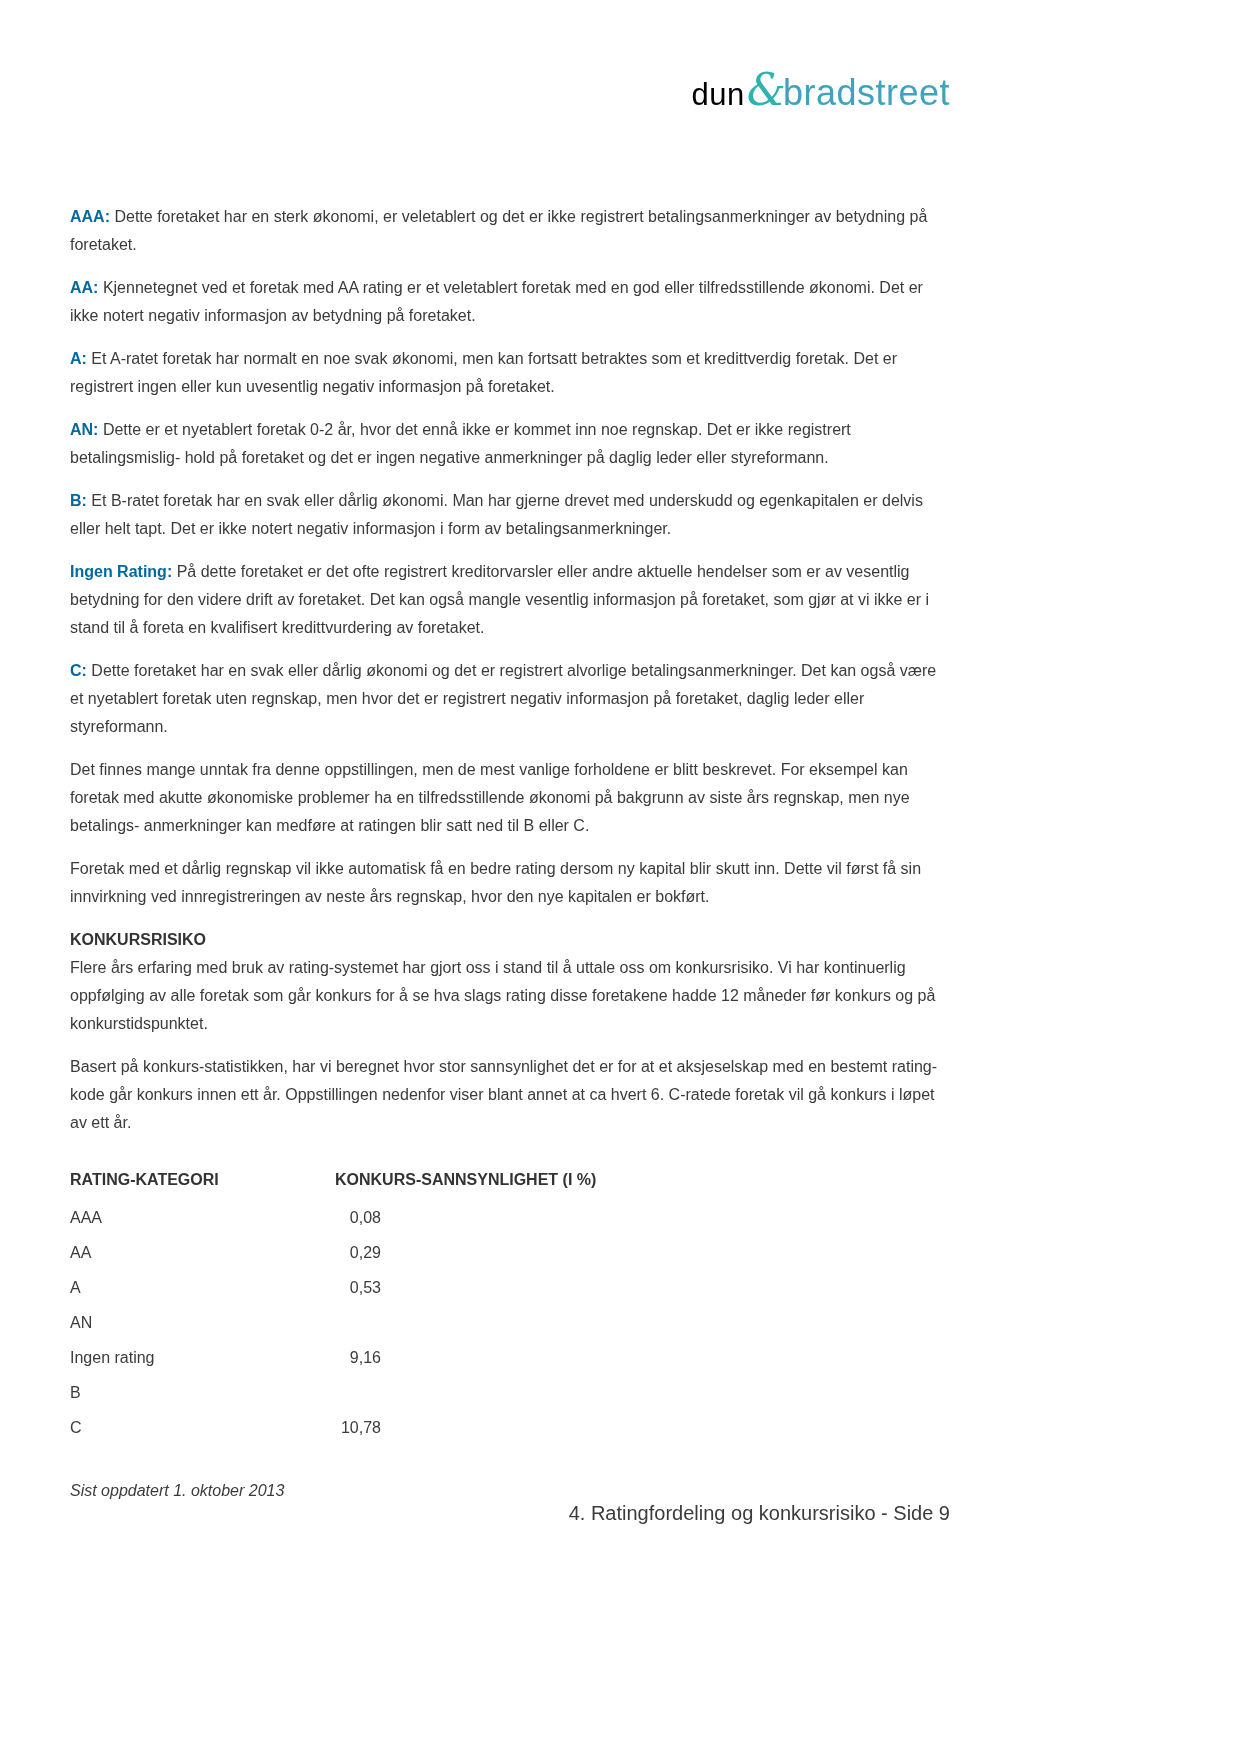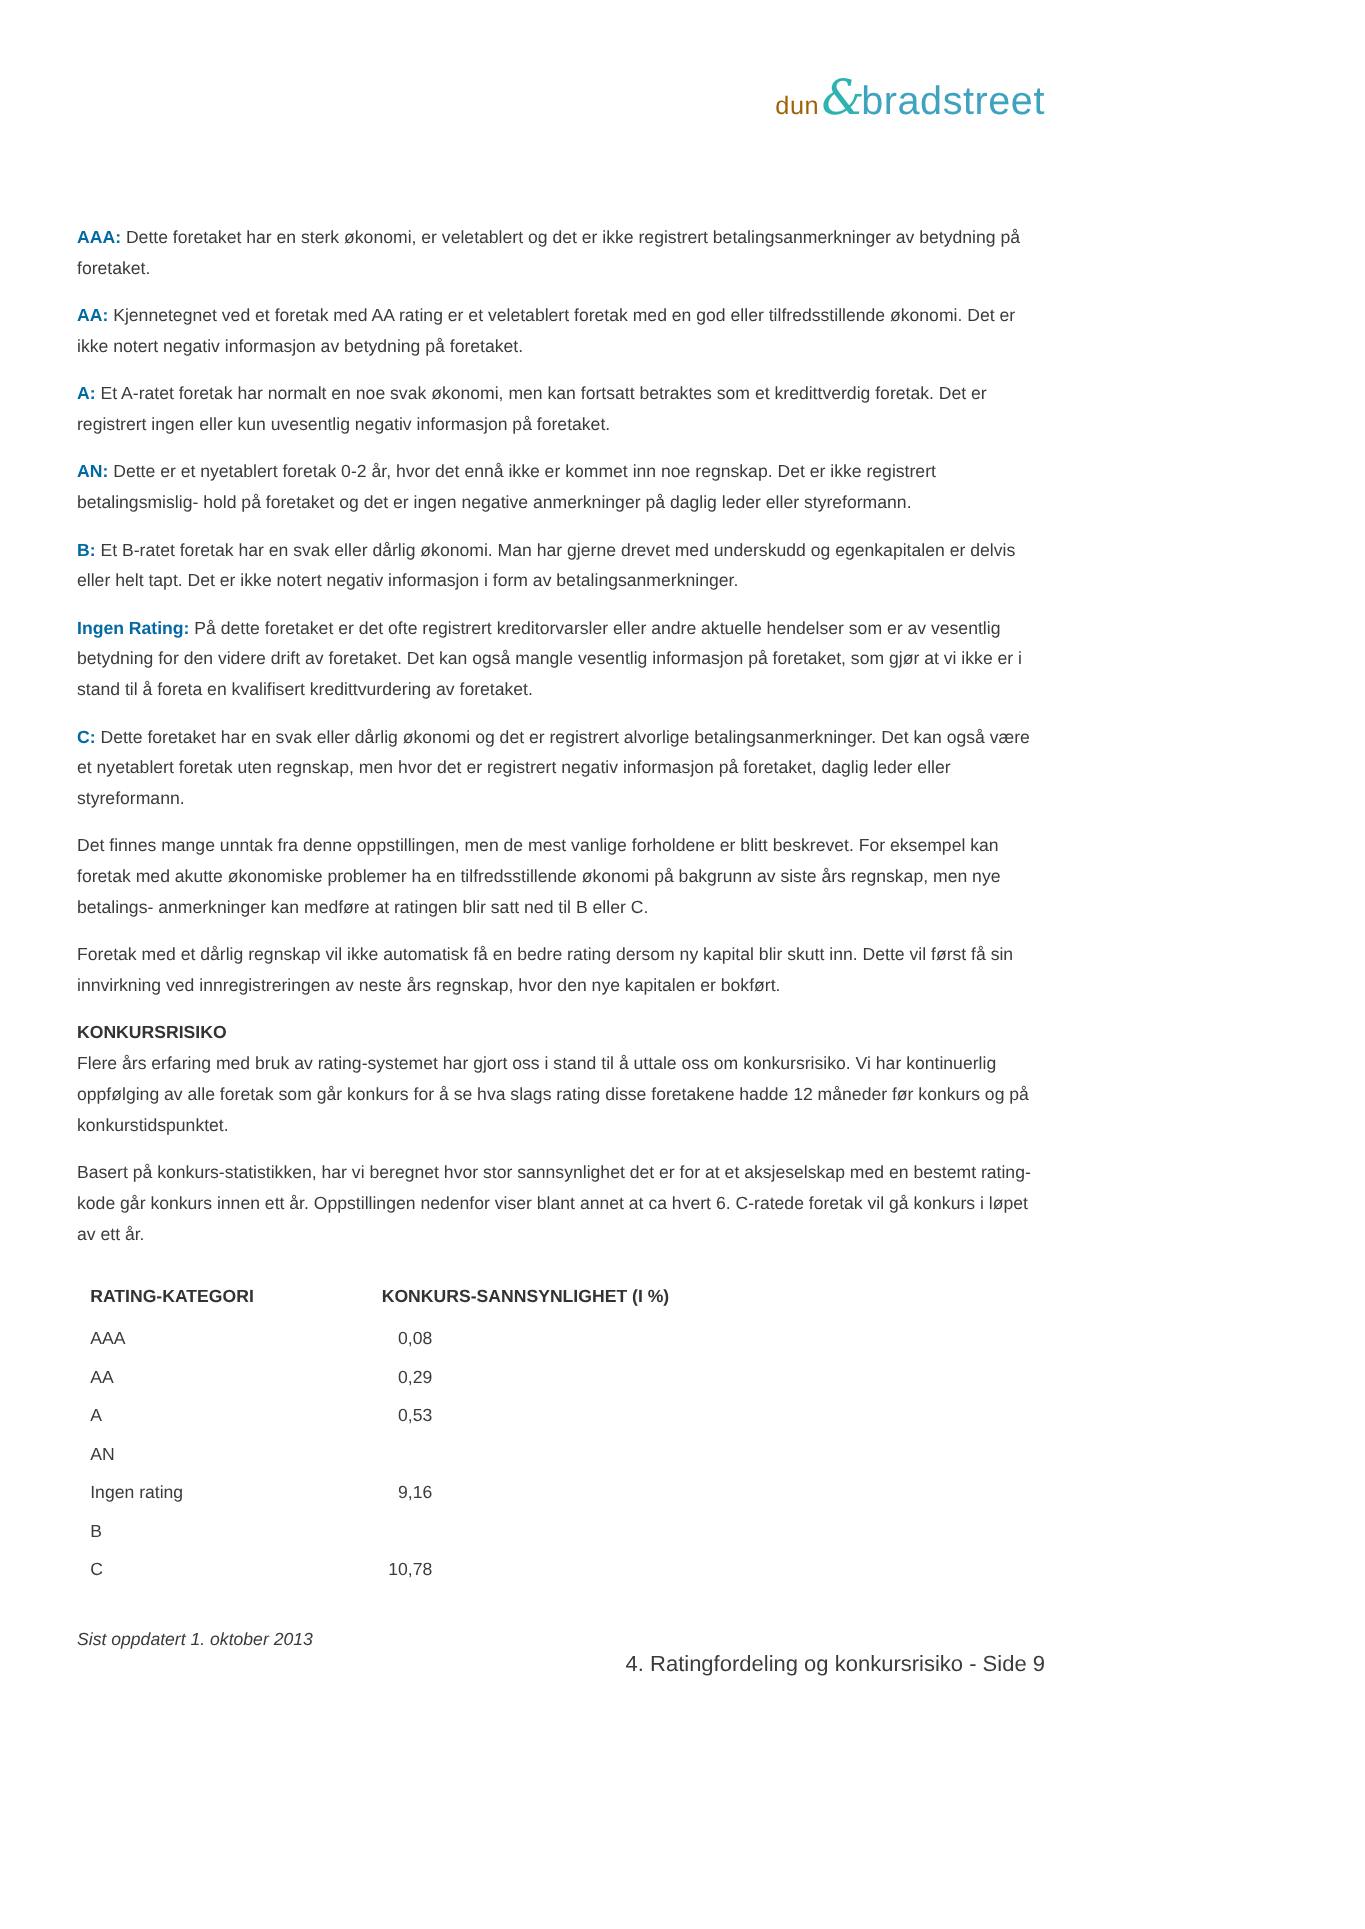--- a/index.html
+++ b/index.html
@@ -15,24 +15,24 @@
   }
   .header {
     padding: 68px 291px 0 70px;
     display: flex;
     justify-content: flex-end;
     align-items: baseline;
     height: 105px;
   }
   .logo { display: flex; align-items: baseline; white-space: nowrap; }
   .logo-dun {
-    font-size: 23px;
+    font-size: 31px;
     font-weight: 400;
     letter-spacing: 0.5px;
-    color: #a16207;
+    color: #000000;
   }
   .logo-amp {
     font-family: "DejaVu Serif", serif;
     font-style: italic;
     font-size: 44px;
     line-height: 1;
     color: #2eb4b0;
     margin: 0 -3px 0 2px;
   }
   .logo-bradstreet {
@@ -48,21 +48,21 @@
   }
   p.para { margin: 0 0 15px 0; }
   p.para strong { color: #0369a1; }
   h2.section-heading {
     font-size: 16px;
     line-height: 28px;
     margin: 0;
     font-weight: bold;
     color: #333333;
   }
-  .table { margin-top: 32px; margin-left: 12px; }
+  .table { margin-top: 32px; }
   .trow {
     display: grid;
     grid-template-columns: 265px 1fr;
     margin-bottom: 13px;
     line-height: 22px;
   }
   .trow.thead { font-weight: bold; color: #333333; margin-bottom: 16px; }
   .tcell.prob .num {
     display: inline-block;
     width: 46px;

